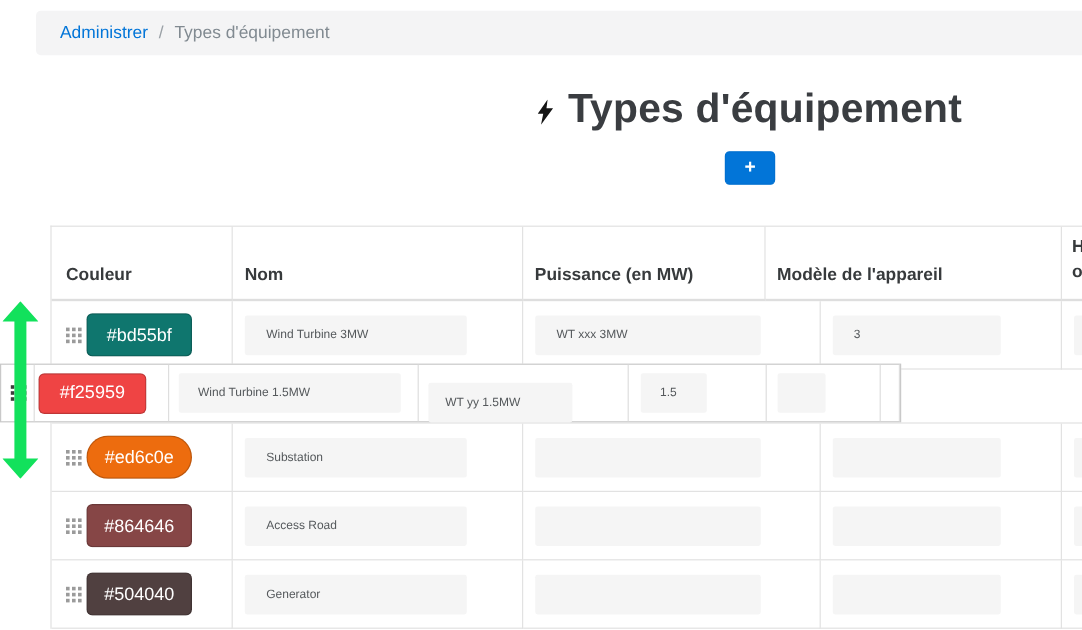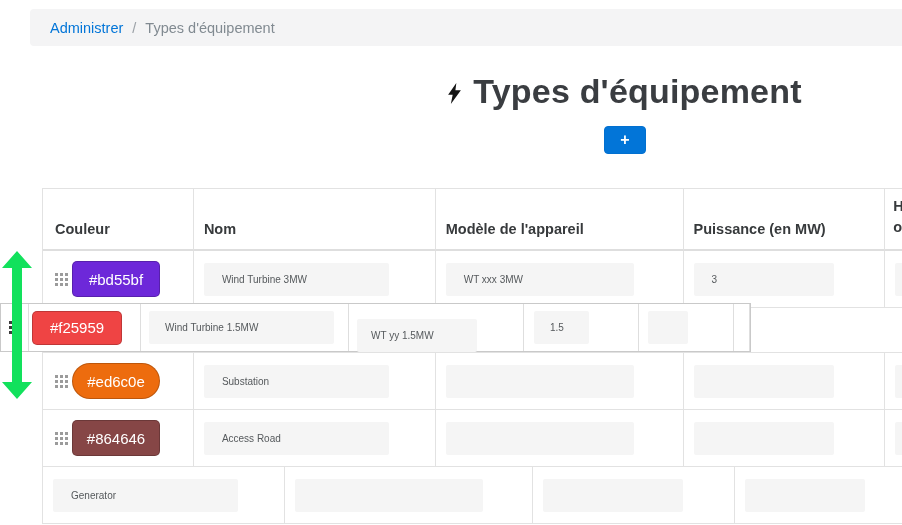--- a/index.html
+++ b/index.html
@@ -141,34 +141,34 @@
   <button class="add-btn">
     <span class="plus">+</span>
   </button>
 </div>
 
 <div class="table-wrap">
 
   <div class="trow thead">
     <div class="cell c-couleur">Couleur</div>
     <div class="cell c-nom">Nom</div>
+    <div class="cell c-pow">Puissance (en MW)</div>
     <div class="cell c-mod">Modèle de l'appareil</div>
-    <div class="cell c-pow">Puissance (en MW)</div>
     <div class="cell c-ha th-twoline">
       <span>
         <span>Ha</span>
         <span>op</span>
       </span>
     </div>
   </div>
 
   <div class="trow body-row">
     <div class="cell c-couleur">
       <span class="handle"></span>
-      <span class="swatch" style="background-color: #6d28d9;">#bd55bf</span>
+      <span class="swatch" style="background-color: #0f766e;">#bd55bf</span>
     </div>
     <div class="cell c-nom">
       <div class="box w-nom">Wind Turbine 3MW</div>
     </div>
     <div class="cell c-mod">
       <div class="box w-mod">WT xxx 3MW</div>
     </div>
     <div class="cell c-pow">
       <div class="box w-pow">3</div>
     </div>
@@ -211,20 +211,24 @@
     </div>
     <div class="cell c-pow">
       <div class="box w-pow"></div>
     </div>
     <div class="cell c-ha">
       <div class="box w-ha"></div>
     </div>
   </div>
 
   <div class="trow body-row">
+    <div class="cell c-couleur">
+      <span class="handle"></span>
+      <span class="swatch" style="background-color: rgb(80, 64, 64);">#504040</span>
+    </div>
     <div class="cell c-nom">
       <div class="box w-nom">Generator</div>
     </div>
     <div class="cell c-mod">
       <div class="box w-mod"></div>
     </div>
     <div class="cell c-pow">
       <div class="box w-pow"></div>
     </div>
     <div class="cell c-ha">

